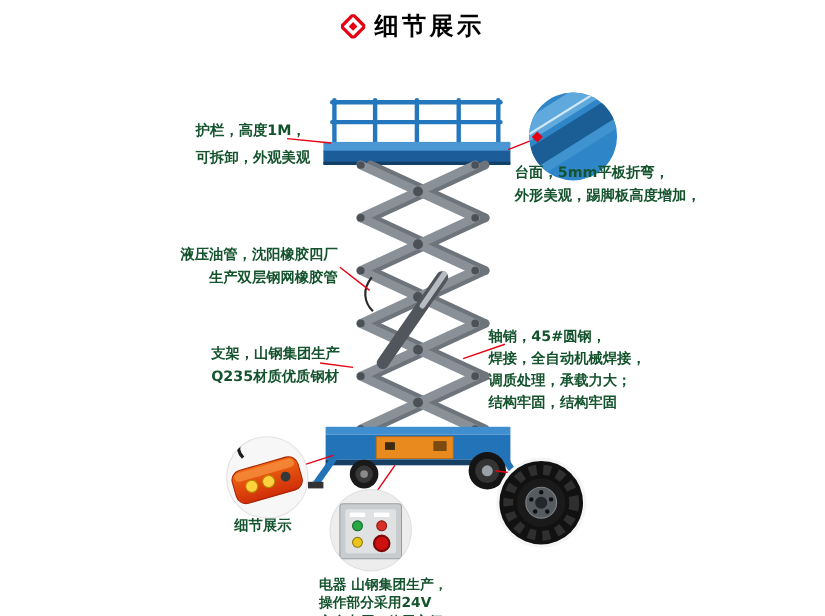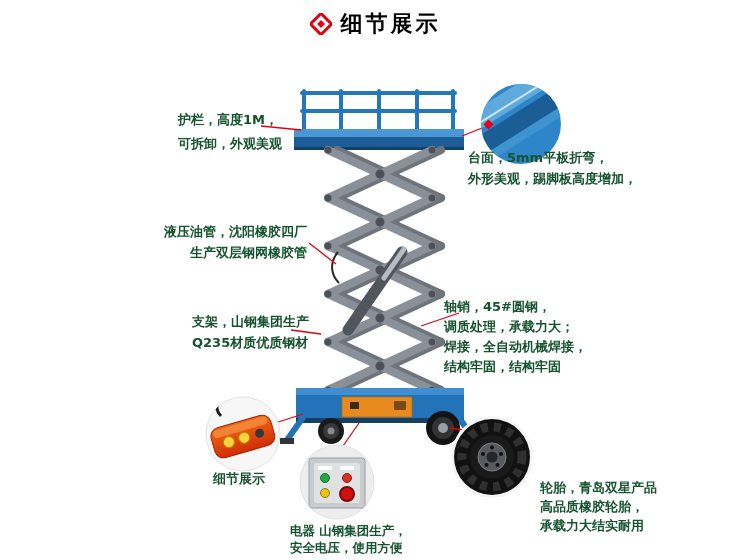--- a/index.html
+++ b/index.html
@@ -236,33 +236,29 @@
     <span class="ln">生产双层钢网橡胶管</span>
   </div>
 
   <div class="ann" style="left:170px; top:311px; line-height:21px;margin-left:22px;">
     <span class="ln">支架，山钢集团生产</span>
     <span class="ln">Q235材质优质钢材</span>
   </div>
 
   <div class="ann" style="left:444px; top:297px; line-height:20px;">
     <span class="ln">轴销，45#圆钢，</span>
+    <span class="ln">焊接，全自动机械焊接，</span>
     <span class="ln">调质处理，承载力大；</span>
-    <span class="ln">焊接，全自动机械焊接，</span>
     <span class="ln">结构牢固，结构牢固</span>
   </div>
 
   <div class="ann" style="left:213px; top:468px;">
     <span class="ln">细节展示</span>
   </div>
 
   <div class="ann" style="left:290px; top:522px; line-height:17px; font-size:12.5px;">
     <span class="ln">电器 山钢集团生产，</span>
+    <span class="ln">操作部分采用24V</span>
     <span class="ln">安全电压，使用方便</span>
   </div>
 
-  <div class="ann" style="left:540px; top:478px; line-height:19px;">
-    <span class="ln">轮胎，青岛双星产品</span>
-    <span class="ln">高品质橡胶轮胎，</span>
-    <span class="ln">承载力大结实耐用</span>
-  </div>
 
 </div>
 
 </body></html>

